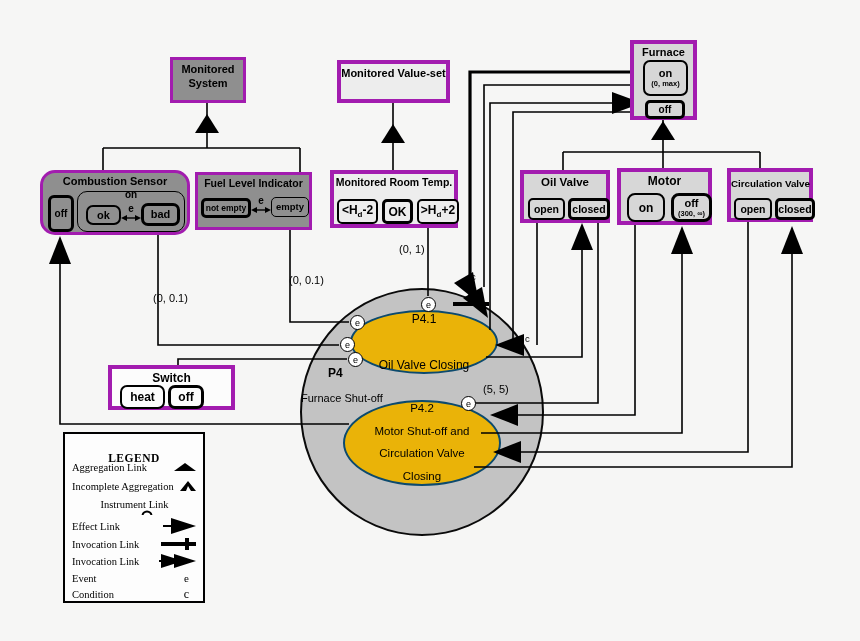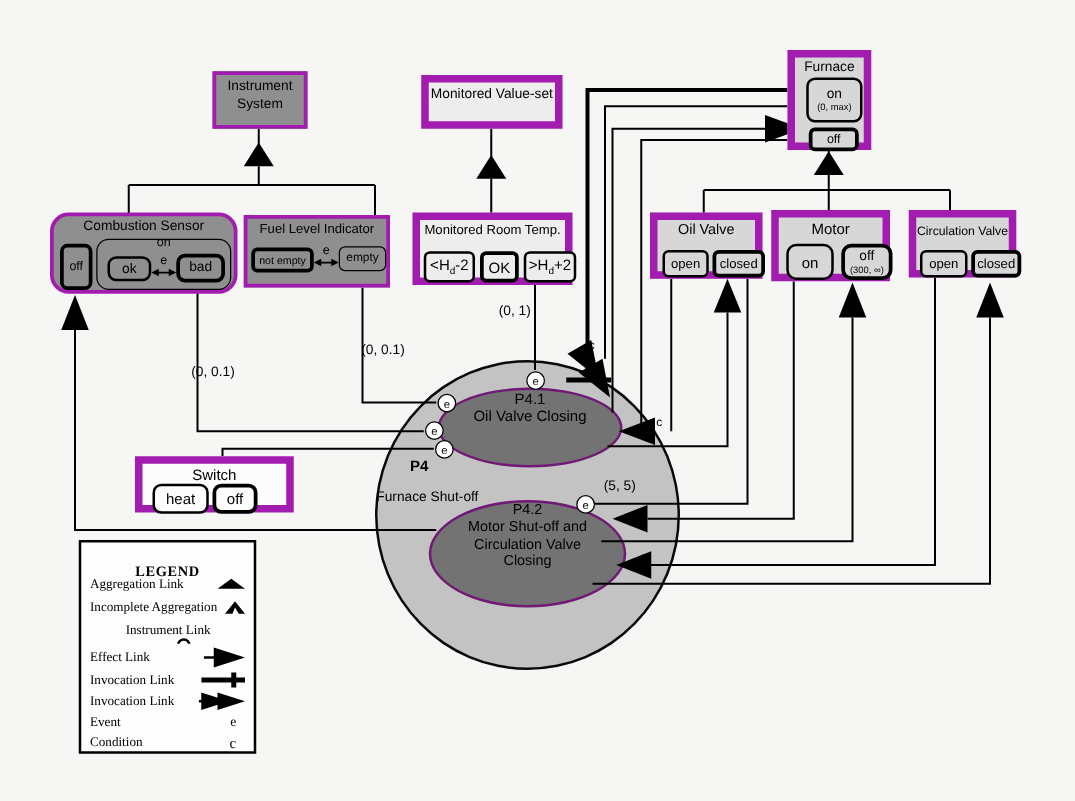--- a/index.html
+++ b/index.html
@@ -1,33 +1,33 @@
 <!DOCTYPE html>
 <html><head>
 <meta charset="utf-8">
 <style>
   html,body{margin:0;padding:0;}
   body{font-family:"Liberation Sans",sans-serif;background:#e9e9e9;}
   #stage{position:relative;width:860px;height:641px;background:#f6f6f5;overflow:hidden;}
   svg.wires{position:absolute;left:0;top:0;z-index:3;}
-  .node{position:absolute;border:6px solid #a21caf;box-sizing:border-box;z-index:4;}
+  .node{position:absolute;border:4px solid #a21caf;box-sizing:border-box;z-index:4;font-weight:bold;}
   .dark{background:#8f8f8f;border-width:3px;}
   .mid{background:#d7d7d7;}
   .light{background:#ededed;}
   .white{background:#fcfcfc;}
   .title{text-align:center;font-size:11px;color:#000;padding-top:2px;white-space:nowrap;}
   .state{position:absolute;border:2px solid #000;border-radius:7px;box-sizing:border-box;
          display:flex;flex-direction:column;align-items:center;justify-content:center;
          font-size:11px;line-height:1;background:inherit;}
   .bold-state{border-width:3.5px;}
   .tiny{font-size:7.5px;margin-top:1px;}
   .circleP4{position:absolute;left:300px;top:288px;width:240px;height:244px;border:2px solid #0a0a0a;
             border-radius:50%;background:#c3c3c3;z-index:1;}
-  .ellipse{position:absolute;border:2px solid #701a75;border-radius:50%;background:#737373;z-index:2;
-           display:flex;flex-direction:column;align-items:center;justify-content:flex-start;
+  .ellipse{position:absolute;border:2px solid #0c4a6e;border-radius:50%;background:#eab308;z-index:2;
+           display:flex;flex-direction:column;align-items:center;justify-content:space-between;
            font-size:12px;line-height:1.2;text-align:center;}
   .emark{position:absolute;width:15px;height:15px;border:1.6px solid #000;border-radius:50%;
          background:#fff;z-index:5;font-size:9px;display:flex;align-items:center;justify-content:center;box-sizing:border-box;}
   .cmark{position:absolute;z-index:5;font-size:9.5px;}
   .tlabel{position:absolute;z-index:5;font-size:11px;white-space:nowrap;}
   .p4id{position:absolute;z-index:5;font-size:12px;font-weight:bold;}
   .p4name{position:absolute;z-index:5;font-size:11px;white-space:nowrap;}
   .legend{position:absolute;left:63px;top:432px;width:142px;height:171px;border:2.5px solid #000;
           background:#fdfdfd;z-index:4;font-family:"Liberation Serif",serif;box-sizing:border-box;}
   .legend .ltitle{text-align:center;font-weight:bold;font-size:11.5px;letter-spacing:.5px;padding-top:18px;}
@@ -126,21 +126,21 @@
   <div class="emark" style="left:340px;top:337px;">e</div>
   <div class="emark" style="left:348px;top:352px;">e</div>
   <div class="emark" style="left:461px;top:396px;">e</div>
 
   <div class="cmark" style="left:471px;top:271px;">c</div>
   <div class="cmark" style="left:525px;top:333px;">c</div>
   <div class="cmark" style="left:508px;top:405px;">c</div>
   <div class="cmark" style="left:512px;top:441px;">c</div>
 
   <div class="node dark" style="left:170px;top:57px;width:76px;height:46px;">
-    <div class="title" style="white-space:normal;line-height:1.3;font-size:11px;">Instrument System</div>
+    <div class="title" style="white-space:normal;line-height:1.3;font-size:11px;">Monitored System</div>
   </div>
 
   <div class="node light" style="left:337px;top:60px;width:113px;height:43px;">
     <div class="title" style="white-space:normal;line-height:1.35;">Monitored Value-set</div>
   </div>
 
   <div class="node mid" style="left:630px;top:40px;width:67px;height:80px;">
     <div class="title">Furnace</div>
     <div class="state" style="left:9px;top:16px;width:45px;height:36px;">
       <span>on</span>

